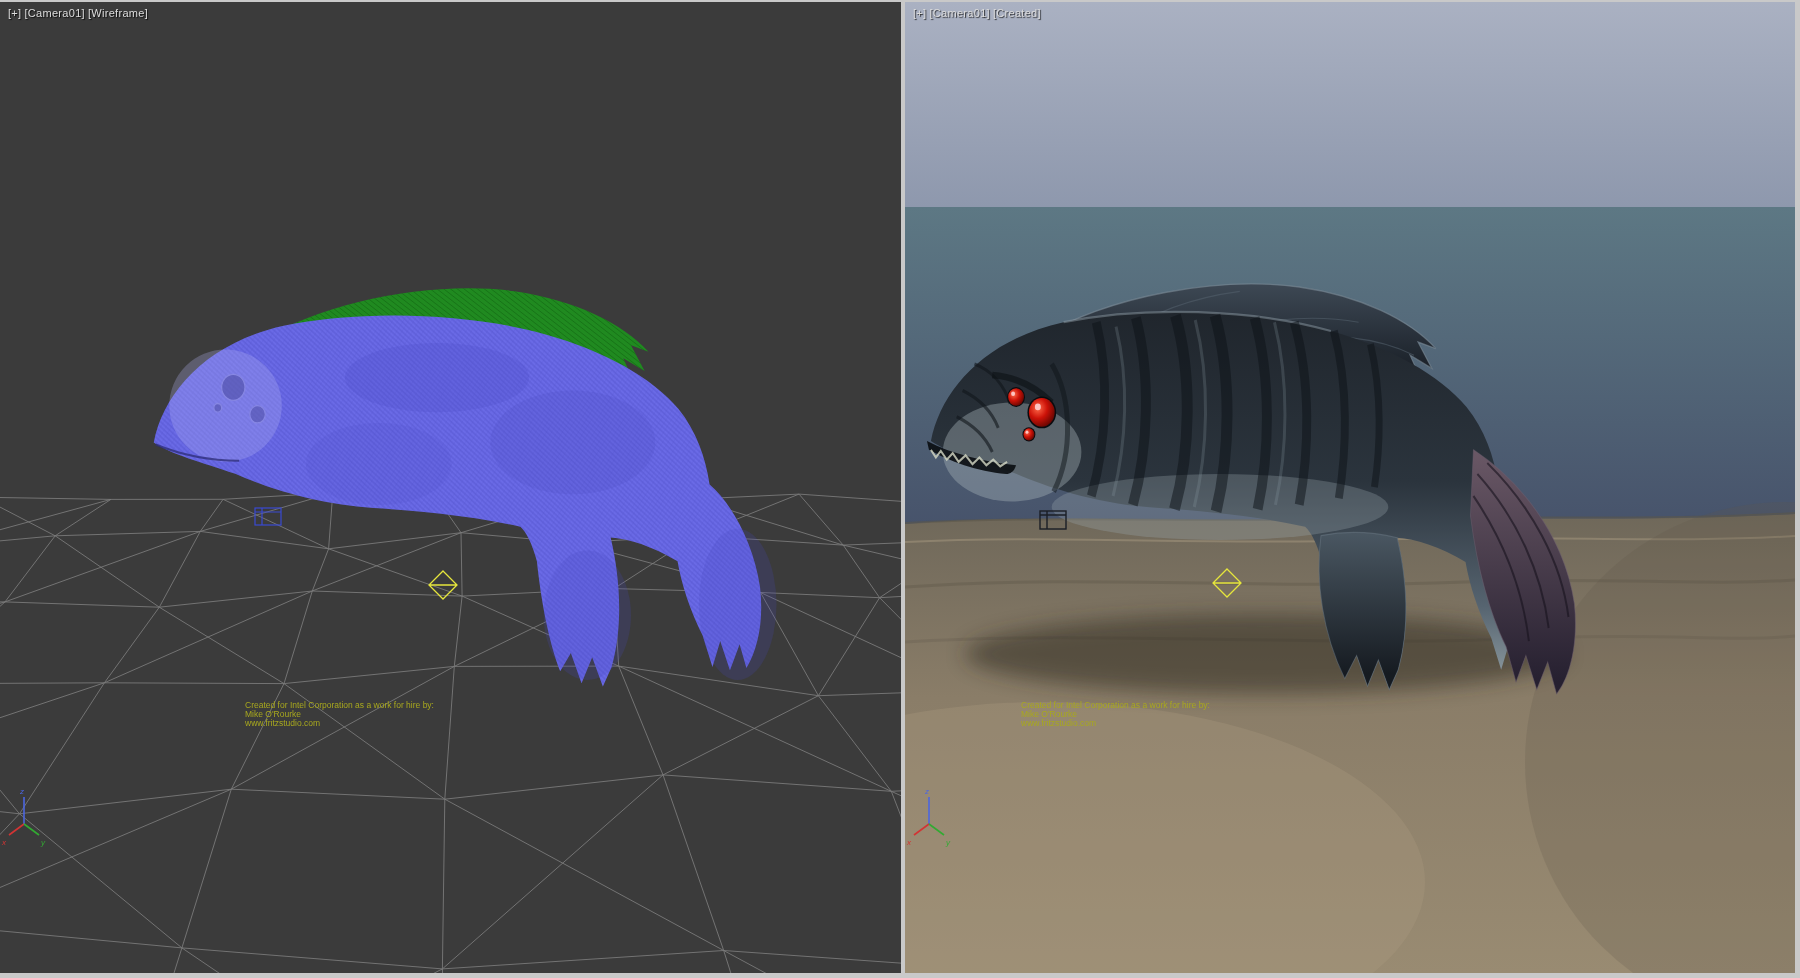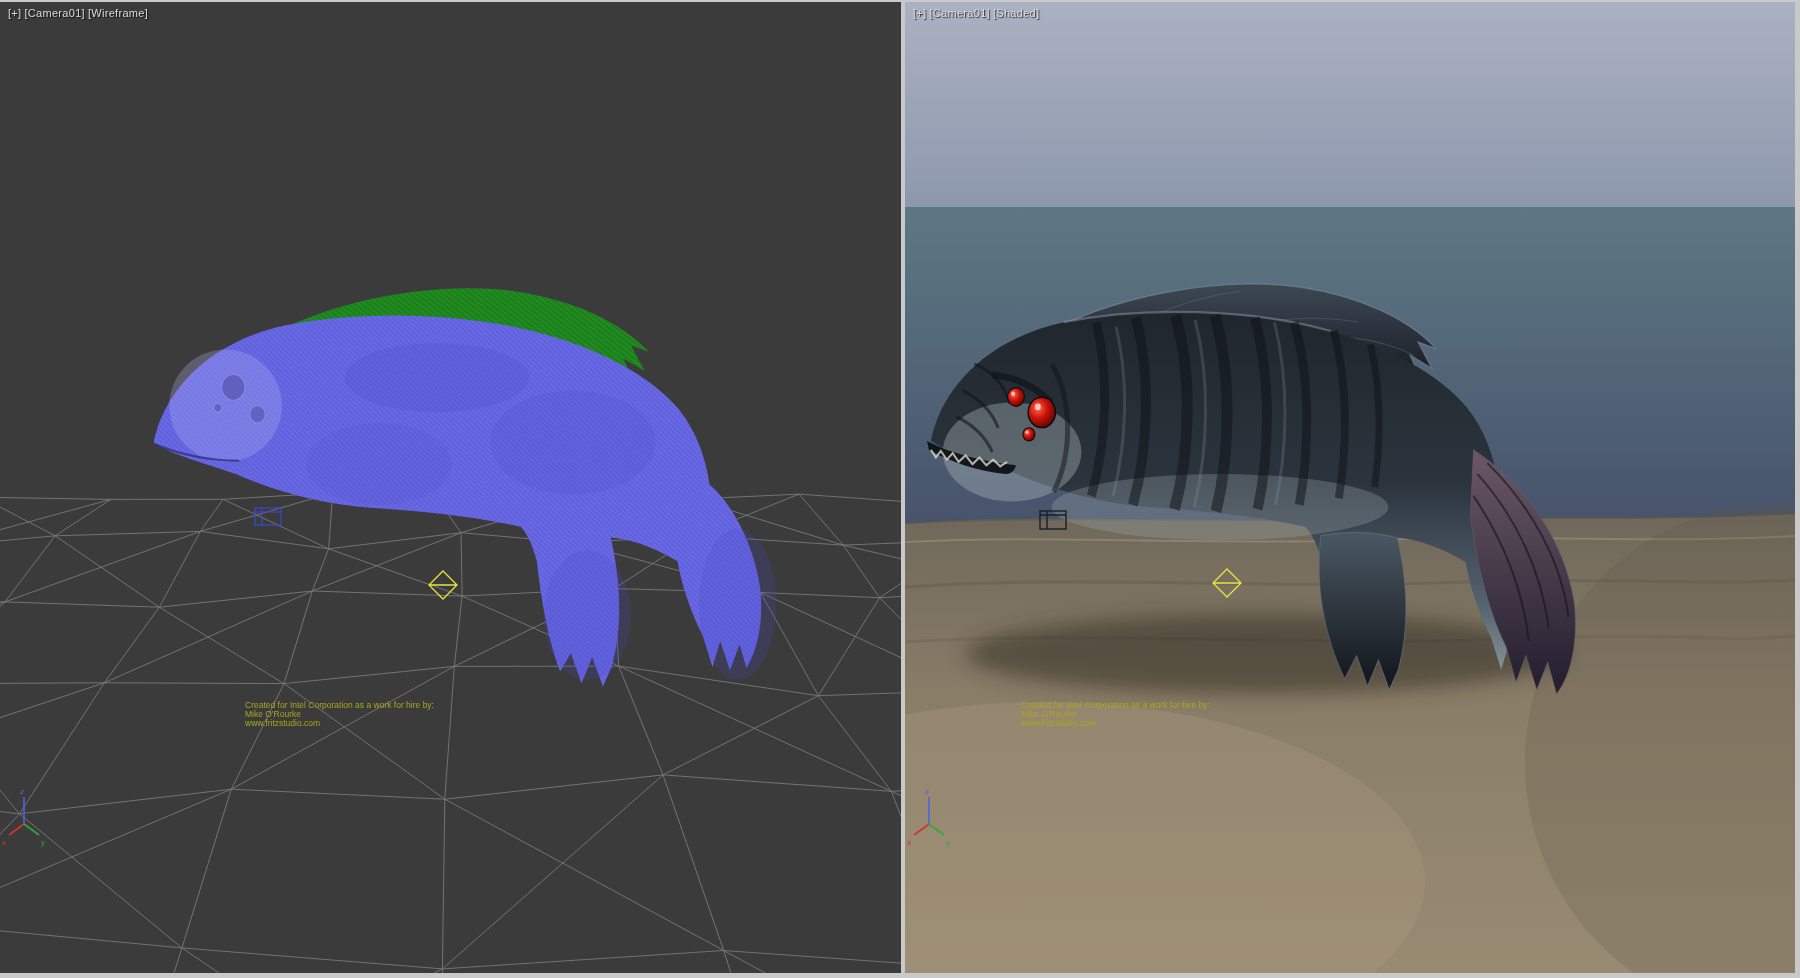--- a/index.html
+++ b/index.html
@@ -230,16 +230,16 @@
         <path d="M 24 822 L 39 833" stroke="#32aa32" stroke-width="1.6"></path>
         <text class="axl" x="20" y="792" fill="#4c66e0">z</text>
         <text class="axl" x="2" y="843" fill="#d23434">x</text>
         <text class="axl" x="41" y="843" fill="#32aa32">y</text>
       </g>
     </svg>
 
     <div class="vp-label">
       <span class="lbl">[+]</span>
       <span class="lbl">[Camera01]</span>
-      <span class="lbl">[Shaded]</span>
+      <span class="lbl">[Created]</span>
     </div>
   </section>
 </div>
 
 </body></html>

